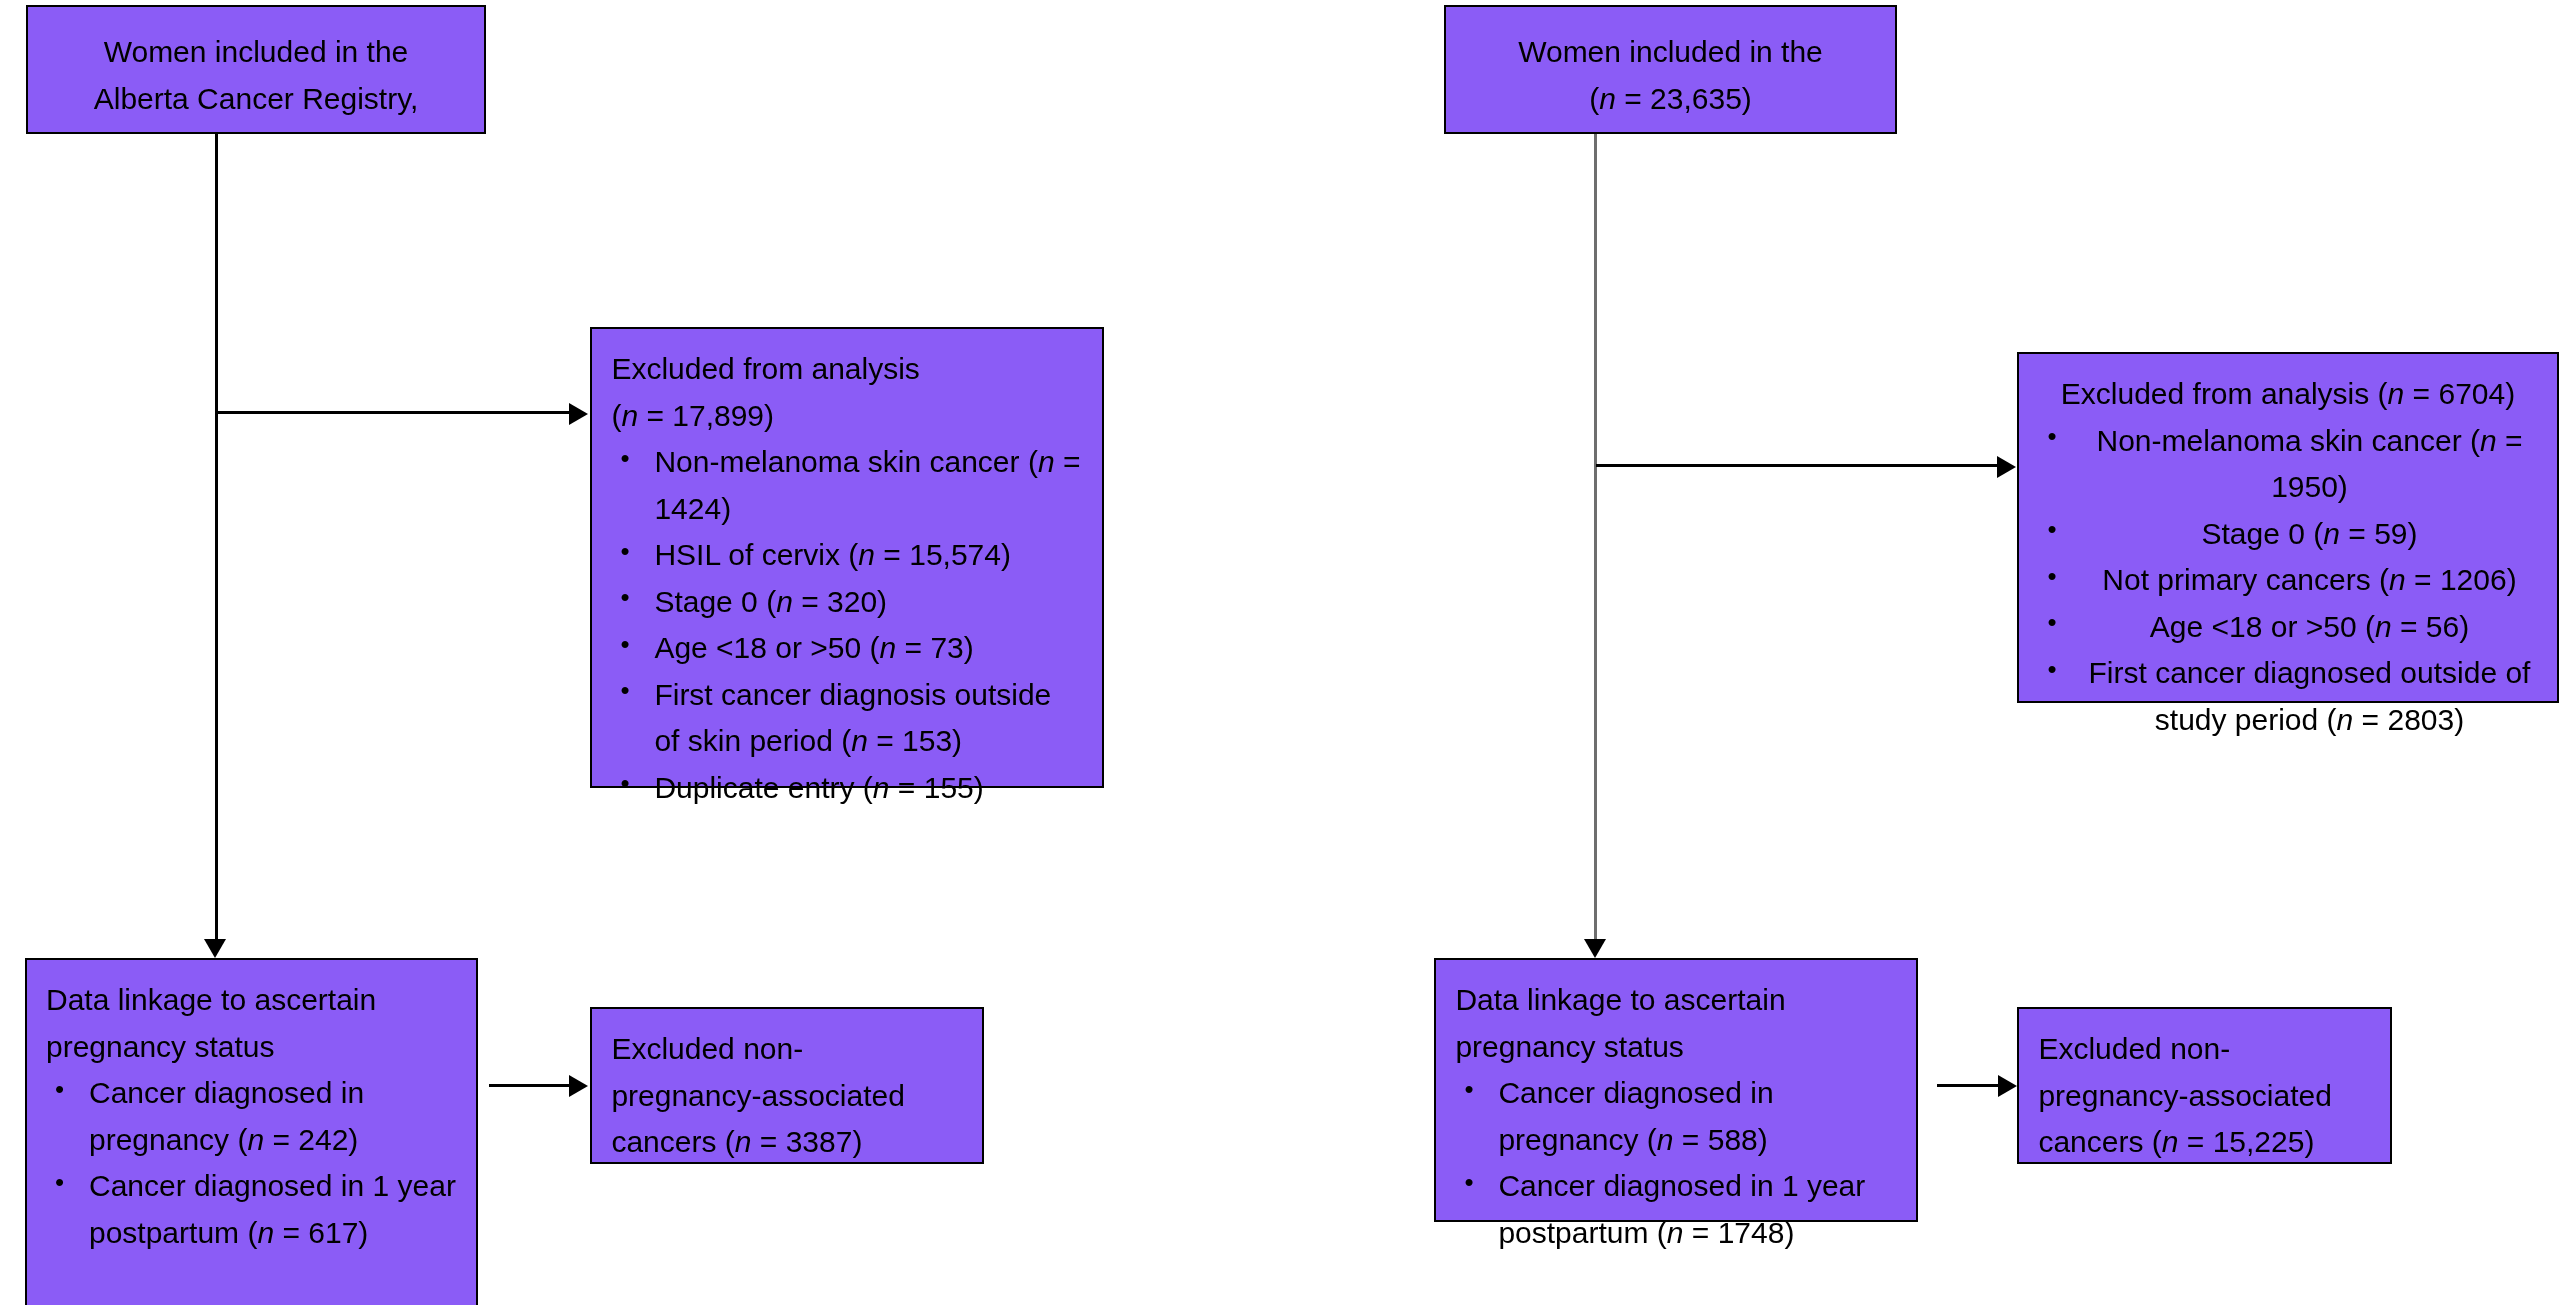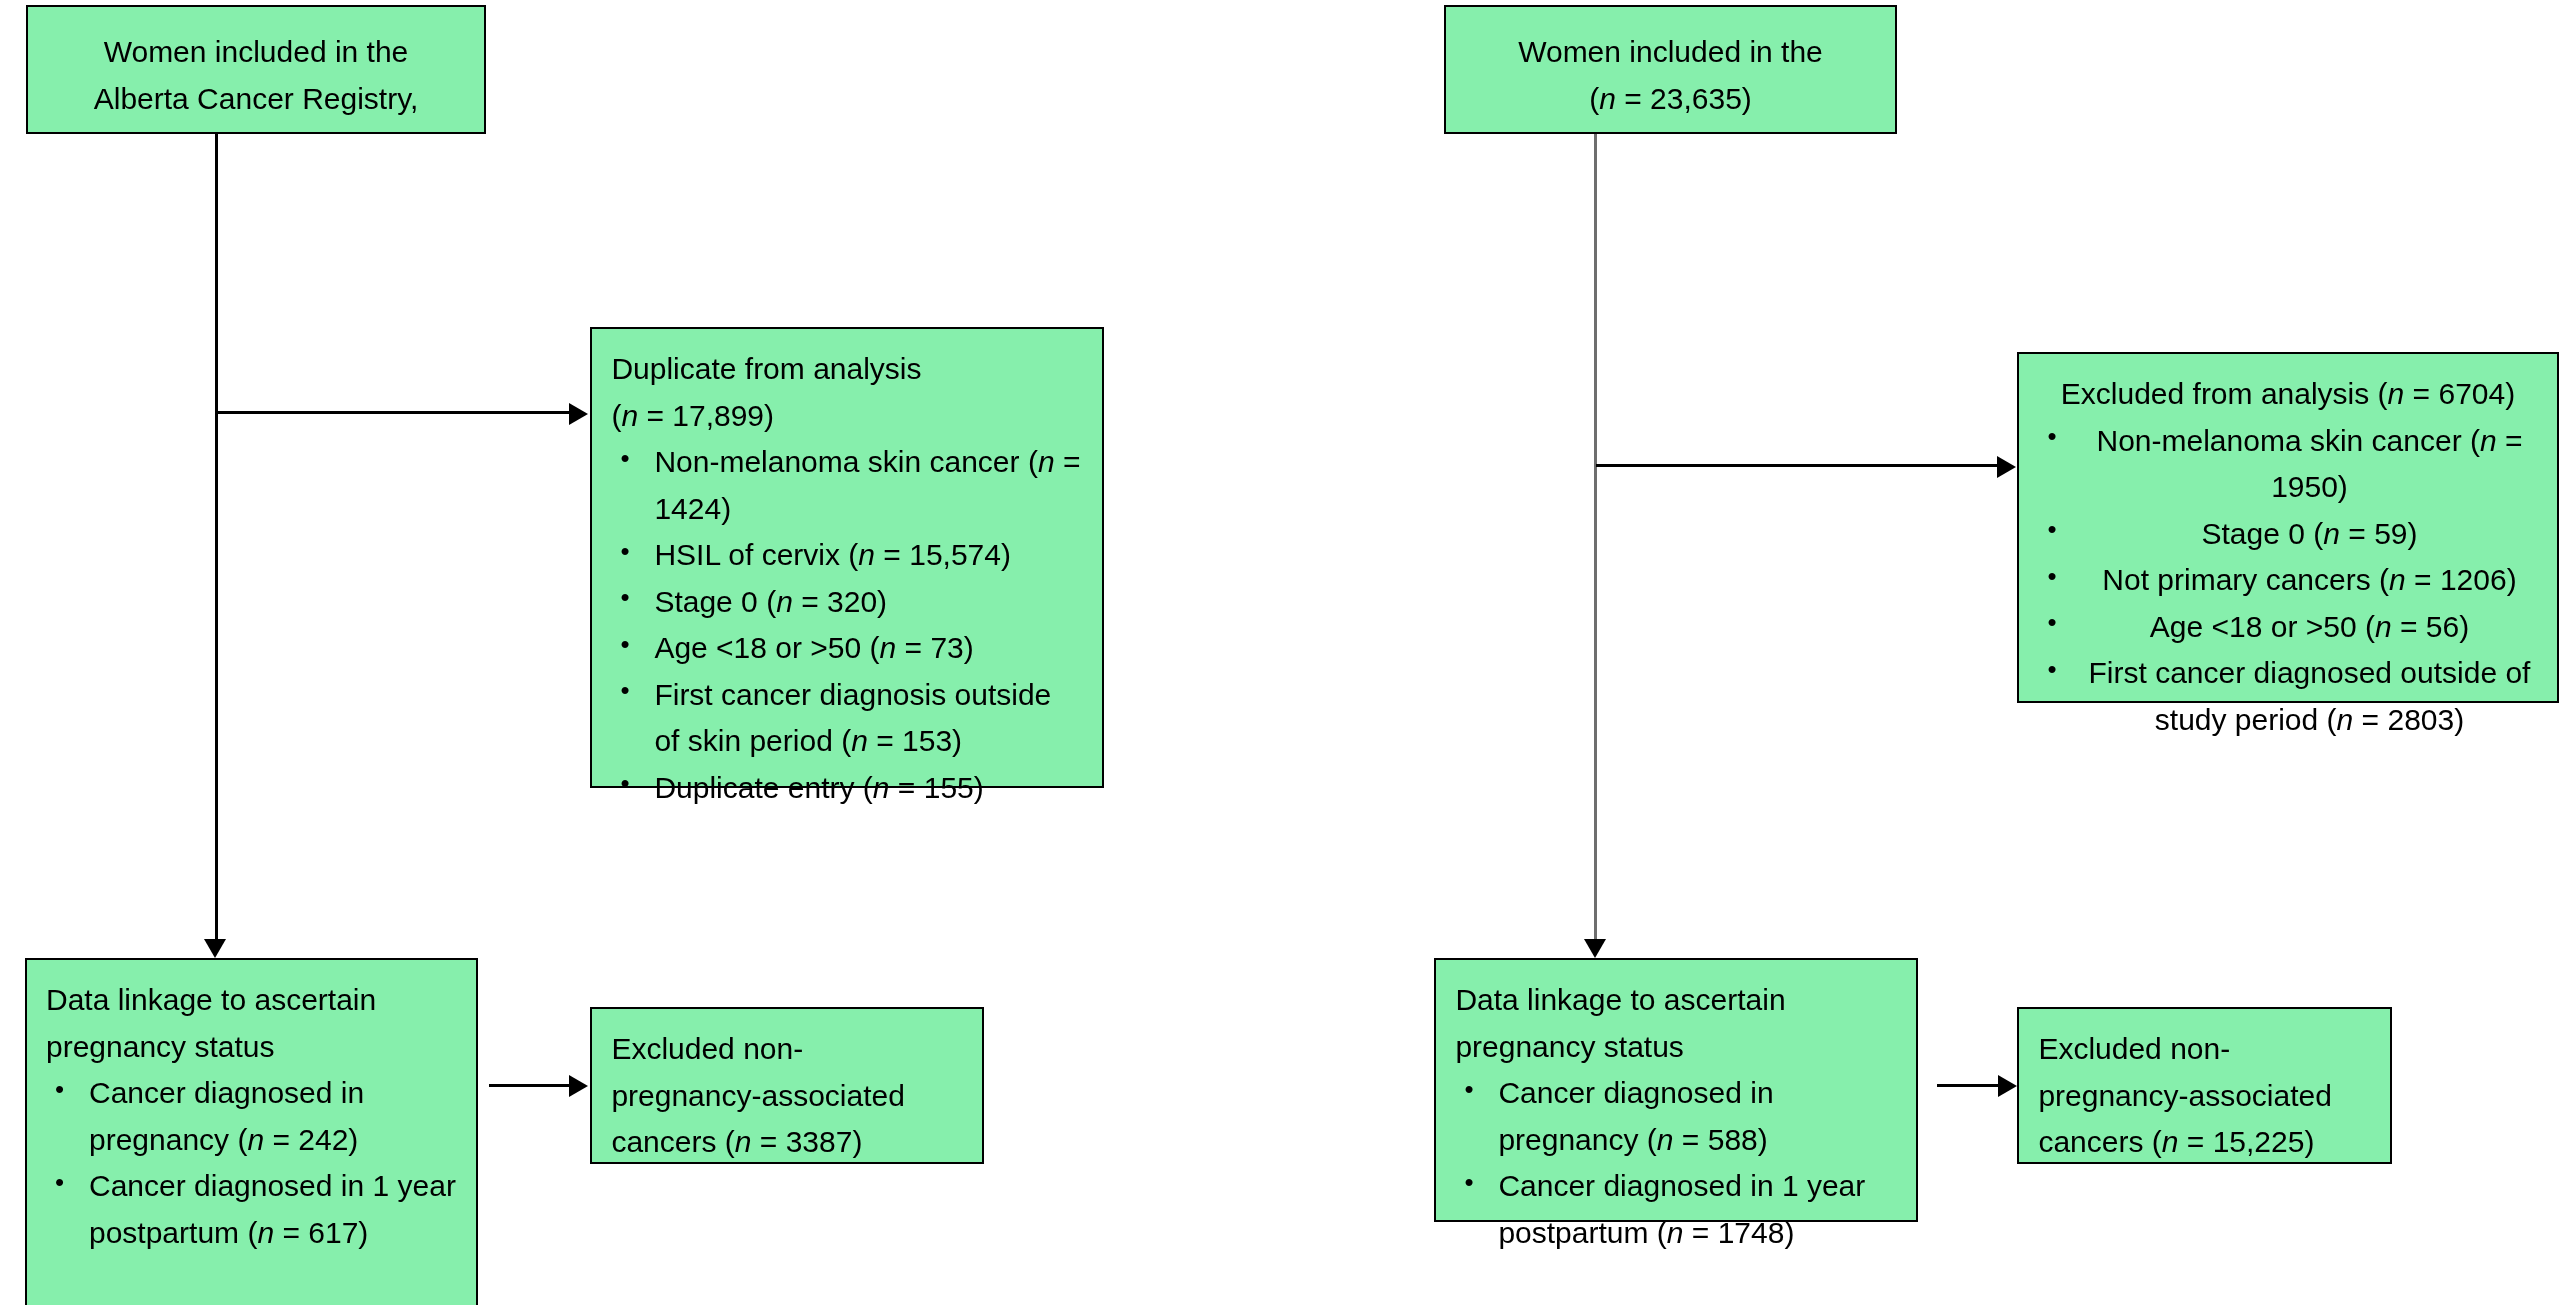--- a/index.html
+++ b/index.html
@@ -13,21 +13,21 @@
     height: 1305px;
     background: #ffffff;
     font-family: "Liberation Sans", sans-serif;
     color: #000000;
     overflow: hidden;
   }
   .box {
     position: absolute;
     box-sizing: border-box;
     border: 2.6px solid #000000;
-    background: #86efac;
+    background: #8b5cf6;
   }
   .box-inner {
     padding: 17px 19.4px 17px 19.4px;
     font-size: 30px;
     line-height: 1.55;
   }
   .centered .box-inner {
     text-align: center;
     padding-top: 22px;
   }
@@ -96,21 +96,21 @@
   </div>
 
   <div class="vline" style="left:215px; top:134px; height:808px;"></div>
   <div class="arrow-down" style="left:204px; top:939px;"></div>
 
   <div class="hline" style="left:216px; top:411px; width:354px;"></div>
   <div class="arrow-right" style="left:569px; top:403px;"></div>
 
   <div class="box" style="left:590px; top:327px; width:514px; height:461px;">
     <div class="box-inner">
-      <span class="hdr">Duplicate from analysis</span>
+      <span class="hdr">Excluded from analysis</span>
       <span class="hdr" id="ab-exc-count">(<em class="nvar">n</em> = 17,899)</span>
       <ul class="items" id="ab-exc-list">
           <li><span class="bullet">•</span><span>Non-melanoma skin cancer </span><span>(<em class="nvar">n</em> = 1424)</span></li>
           <li><span class="bullet">•</span><span>HSIL of cervix </span><span>(<em class="nvar">n</em> = 15,574)</span></li>
           <li><span class="bullet">•</span><span>Stage 0 </span><span>(<em class="nvar">n</em> = 320)</span></li>
           <li><span class="bullet">•</span><span>Age &lt;18 or &gt;50 </span><span>(<em class="nvar">n</em> = 73)</span></li>
           <li><span class="bullet">•</span><span>First cancer diagnosis outside of skin period </span><span>(<em class="nvar">n</em> = 153)</span></li>
           <li><span class="bullet">•</span><span>Duplicate entry </span><span>(<em class="nvar">n</em> = 155)</span></li>
         </ul>
     </div>

